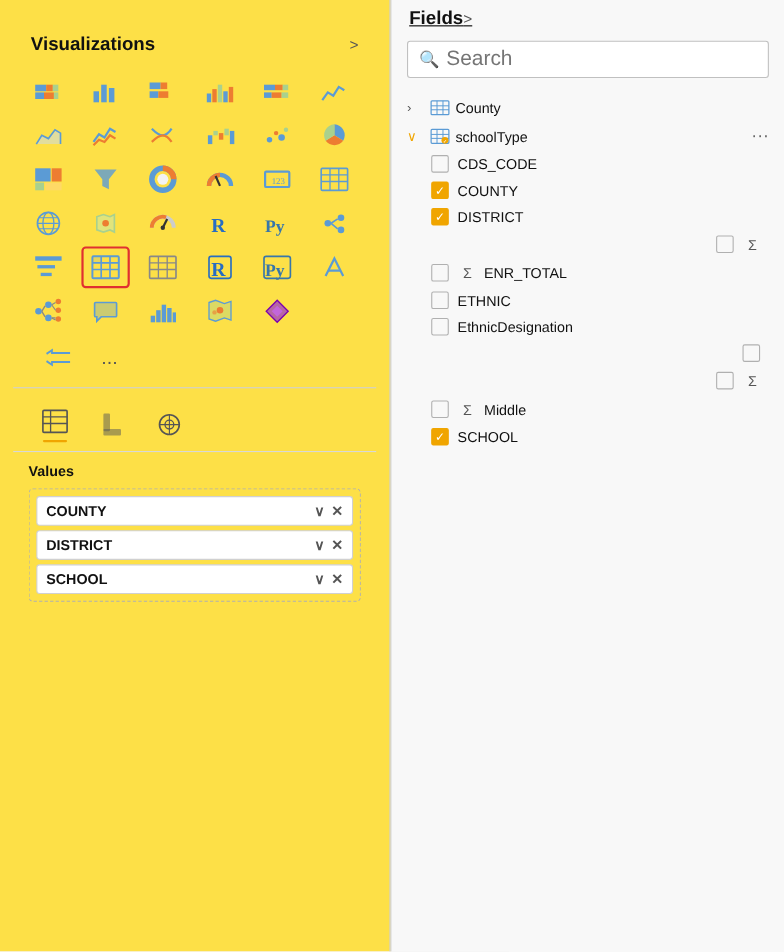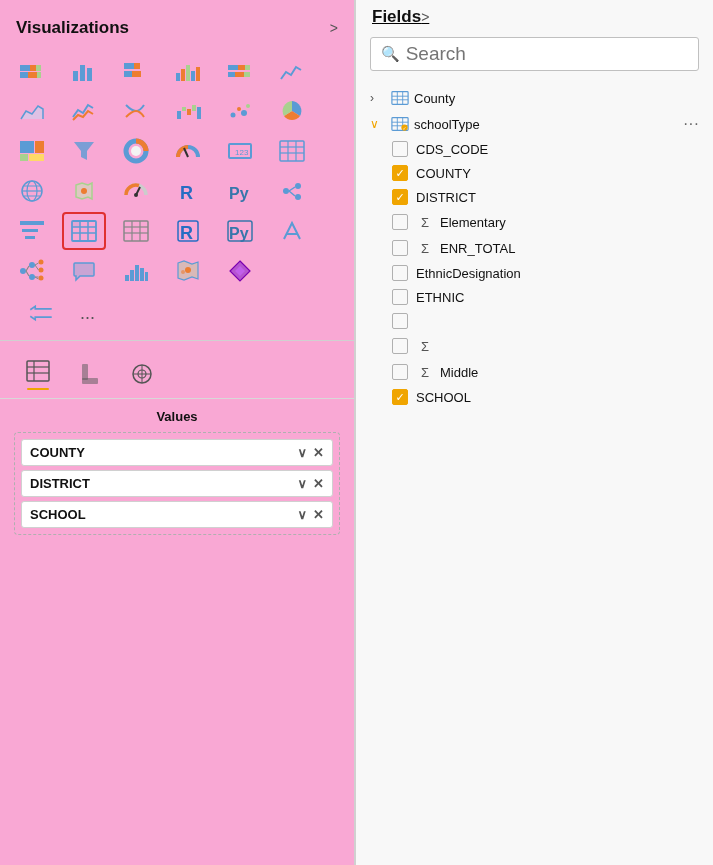--- a/index.html
+++ b/index.html
@@ -8,25 +8,25 @@
       background: #f3f3f3;
       width: 713px;
       height: 865px;
       overflow: hidden;
       display: flex;
     }
 
     
     .left-panel {
       width: 355px;
-      background: #f9a8d4;
+      background: #fde047;
       border-right: 1px solid #d0d0d0;
       display: flex;
       flex-direction: column;
-      padding: 0;
+      padding: 12px;
     }
 
     .panel-header {
       display: flex;
       align-items: center;
       justify-content: space-between;
       padding: 18px 16px 10px 16px;
     }
 
     .panel-title {
@@ -40,20 +40,21 @@
       color: #555;
       cursor: pointer;
     }
 
     
     .viz-grid {
       display: grid;
       grid-template-columns: repeat(6, 50px);
       gap: 2px;
       padding: 4px 10px;
+      font-family: Liberation Serif, serif;
     }
 
     .viz-icon {
       width: 44px;
       height: 38px;
       display: flex;
       align-items: center;
       justify-content: center;
       cursor: pointer;
       border-radius: 3px;
@@ -109,21 +110,20 @@
     
     .values-section {
       padding: 10px 14px 6px 14px;
     }
 
     .values-label {
       font-size: 13px;
       font-weight: 600;
       color: #111;
       margin-bottom: 8px;
-      text-align: center;
     }
 
     .field-list {
       display: flex;
       flex-direction: column;
       gap: 4px;
       border: 1.5px dashed #b0b0b0;
       border-radius: 4px;
       padding: 6px 6px;
     }
@@ -302,20 +302,21 @@
       color: #555;
     }
 
     .tree-sub-item {
       display: flex;
       align-items: center;
       padding: 4px 14px;
       font-size: 13px;
       color: #222;
       cursor: pointer;
+      justify-content: flex-end;
     }
 
     
     .viz-more-row {
       display: flex;
       align-items: center;
       padding: 0 14px 4px 14px;
       gap: 6px;
     }
 
@@ -729,37 +730,36 @@
     </div>
 
     <div class="tree-sub-item">
       <div class="tree-checkbox checked"></div>
       <span class="tree-label">DISTRICT</span>
     </div>
 
     <div class="tree-sub-item">
       <div class="tree-checkbox"></div>
       <span class="sum-icon">Σ</span>
-      <span class="tree-label">Elementary</span>
     </div>
 
     <div class="tree-sub-item">
       <div class="tree-checkbox"></div>
       <span class="sum-icon">Σ</span>
       <span class="tree-label">ENR_TOTAL</span>
     </div>
 
     <div class="tree-sub-item">
       <div class="tree-checkbox"></div>
+      <span class="tree-label">ETHNIC</span>
+    </div>
+
+    <div class="tree-sub-item">
+      <div class="tree-checkbox"></div>
       <span class="tree-label">EthnicDesignation</span>
-    </div>
-
-    <div class="tree-sub-item">
-      <div class="tree-checkbox"></div>
-      <span class="tree-label">ETHNIC</span>
     </div>
 
     <div class="tree-sub-item">
       <div class="tree-checkbox"></div>
     </div>
 
     <div class="tree-sub-item">
       <div class="tree-checkbox"></div>
       <span class="sum-icon">Σ</span>
     </div>

